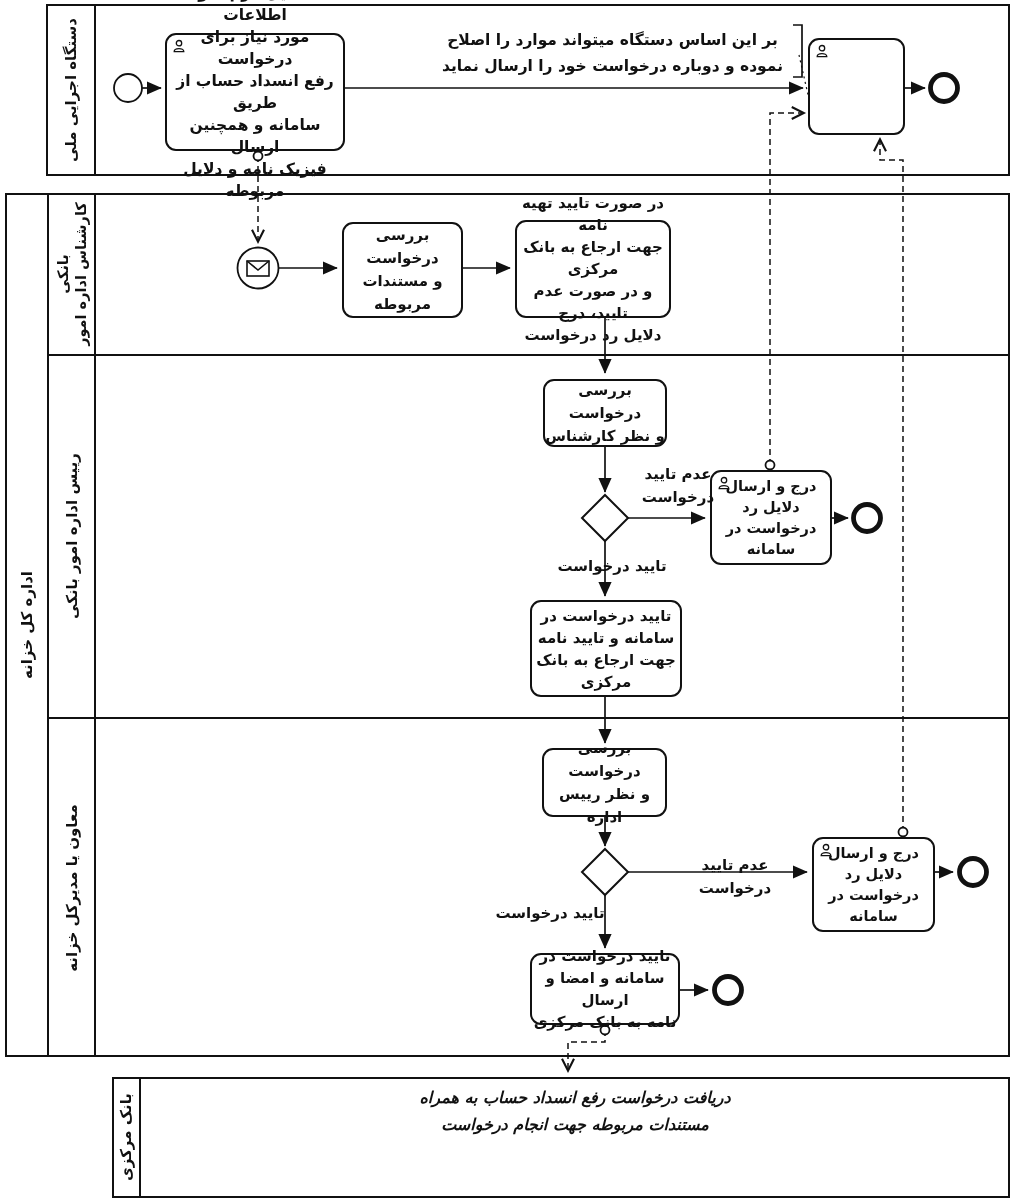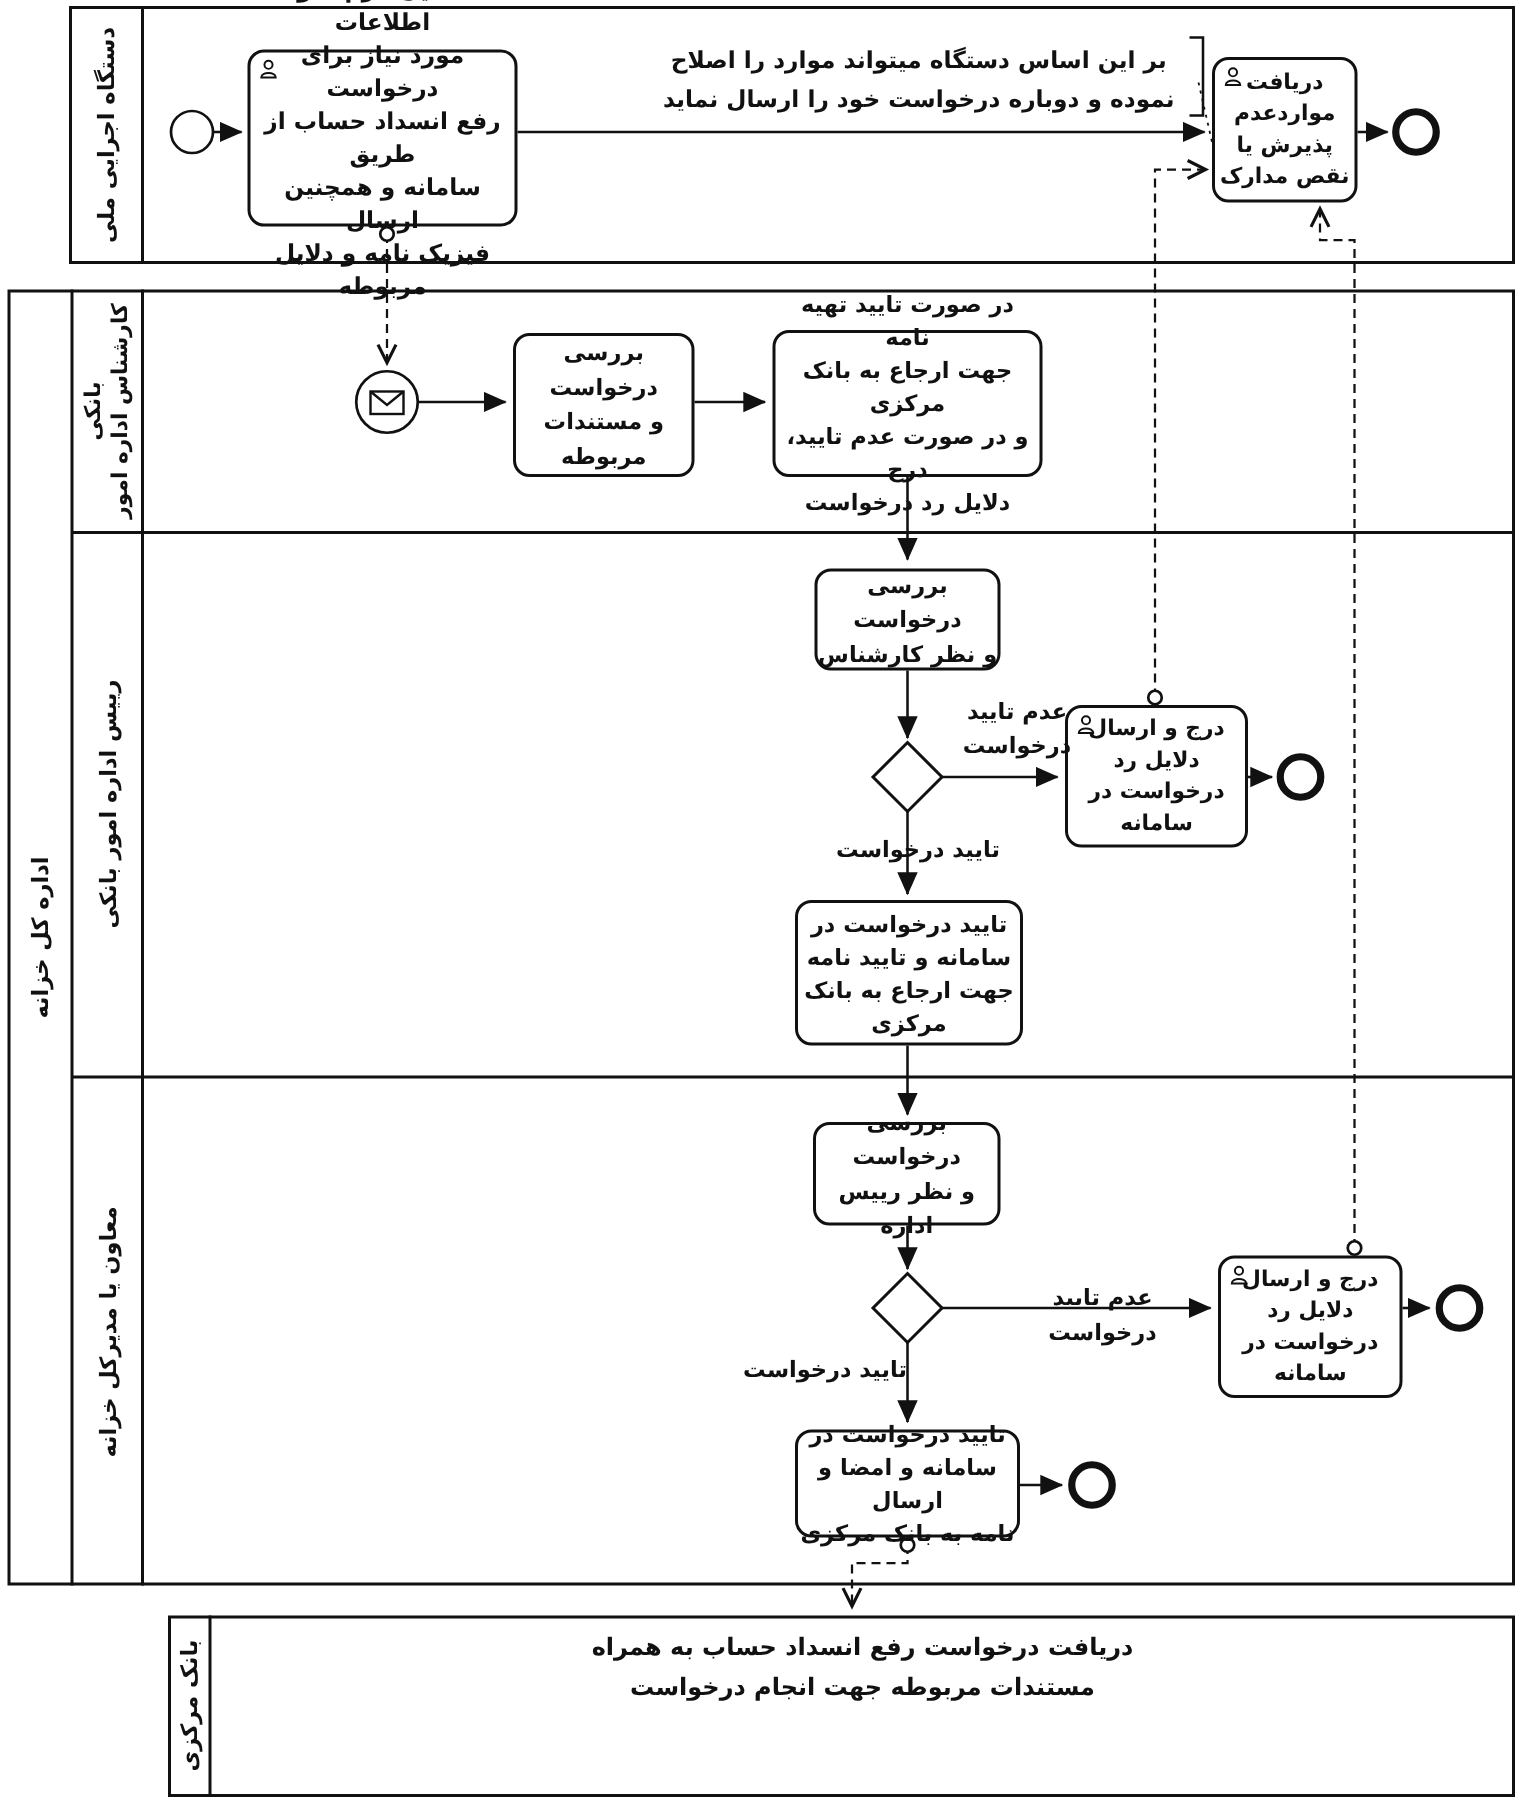--- a/index.html
+++ b/index.html
@@ -116,33 +116,29 @@
 رفع انسداد حساب از طریق
 سامانه و همچنین ارسال
 فیزیک نامه و دلایل مربوطه</span>
   </div>
 
   <div class="box" style="left:808px;top:38px;width:97px;height:97px;font-size:14.5px;line-height:21px;">
     <svg class="usericon" viewBox="0 0 14 14">
         <circle cx="7" cy="4.2" r="2.7" fill="none" stroke="#111" stroke-width="1.3"></circle>
         <path d="M2.2,12.6 C2.2,8.6 11.8,8.6 11.8,12.6 Z" fill="none" stroke="#111" stroke-width="1.3"></path>
       </svg>
-    <span class="txt">دریافت
-مواردعدم
-پذیرش یا
-نقص مدارک</span>
   </div>
 
   <div class="box" style="left:342px;top:222px;width:121px;height:96px;font-size:15px;line-height:23px;">
     <span class="txt">بررسی درخواست
 و مستندات
 مربوطه</span>
   </div>
 
-  <div class="box" style="left:515px;top:220px;width:180px;height:98px;font-size:15px;line-height:22px;align-items:center;">
+  <div class="box" style="left:515px;top:220px;width:156px;height:98px;font-size:15px;line-height:22px;align-items:center;">
     <span class="txt">در صورت تایید تهیه نامه
 جهت ارجاع به بانک مرکزی
 و در صورت عدم تایید، درج
 دلایل رد درخواست</span>
   </div>
 
   <div class="box" style="left:543px;top:379px;width:124px;height:68px;font-size:15px;line-height:23px;">
     <span class="txt">بررسی درخواست
 و نظر کارشناس</span>
   </div>
@@ -192,16 +188,16 @@
 
 
   <div class="lbl" style="left:622px;top:463px;width:112px;font-size:15px;line-height:23px;">عدم تایید
 درخواست</div>
   <div class="lbl" style="left:553px;top:556px;width:118px;font-size:15px;line-height:21px;">تایید درخواست</div>
 
   <div class="lbl" style="left:680px;top:854px;width:110px;font-size:15px;line-height:23px;">عدم تایید
 درخواست</div>
   <div class="lbl" style="left:495px;top:903px;width:110px;font-size:15px;line-height:21px;">تایید درخواست</div>
 
-  <div class="lbl" style="left:240px;top:1084px;width:670px;font-size:16px;line-height:27px;">دریافت درخواست رفع انسداد حساب به همراه
+  <div class="lbl" style="left:240px;top:1084px;width:670px;font-size:16px;line-height:27px;font-style:italic;">دریافت درخواست رفع انسداد حساب به همراه
 مستندات مربوطه جهت انجام درخواست</div>
 
 </div>
 
 </body></html>

